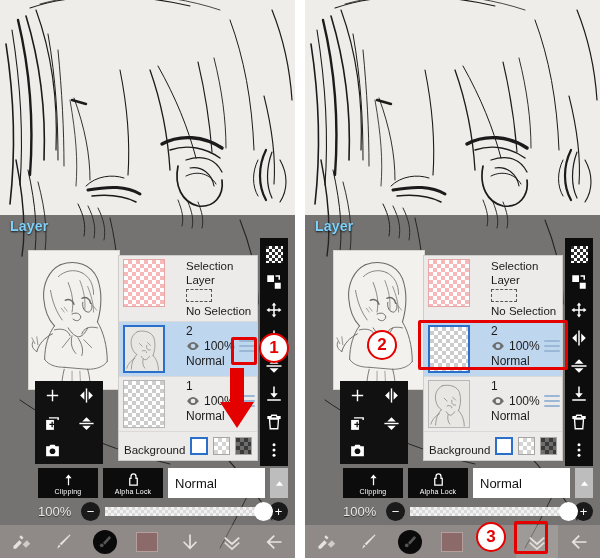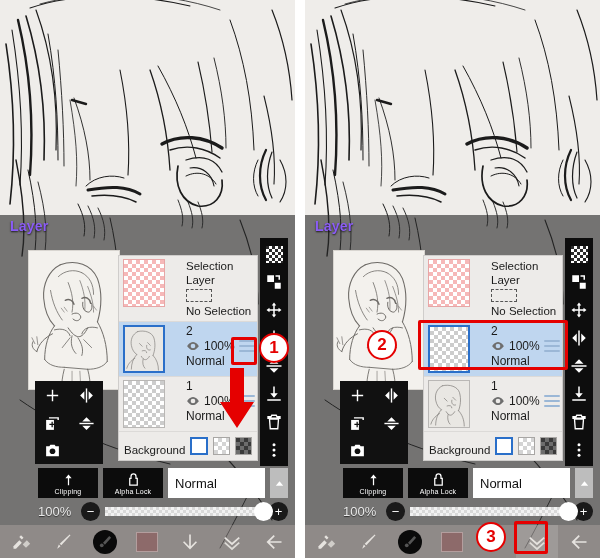--- a/index.html
+++ b/index.html
@@ -15,21 +15,21 @@
   .gutter { position:absolute; top:0; left:295px; width:10px; height:558px;
             background:#ffffff; }
 
   
   .canvas-bg { position:absolute; inset:0; background:#efece8; }
   .canvas-bg svg { position:absolute; inset:0; width:100%; height:100%; }
 
   
   .panel-overlay { position:absolute; left:0; right:0; top:215px; bottom:33px;
                    background:rgba(40,40,40,0.62); }
-  .panel-title { position:absolute; left:10px; top:218px; color:#8b5cf6;
+  .panel-title { position:absolute; left:10px; top:218px; color:#7dd3fc;
                  font-size:14px; font-weight:bold; letter-spacing:0.2px;
                  text-shadow:0 1px 2px rgba(0,0,0,.8); }
 
   
   .preview { position:absolute; left:28px; top:250px; width:92px; height:140px;
              background:#f2f0ec; border:1px solid #d8d5d0; overflow:hidden; }
   .preview svg { width:100%; height:100%; }
 
   
   .tool-cluster { position:absolute; left:35px; top:381px; width:68px; height:83px;

